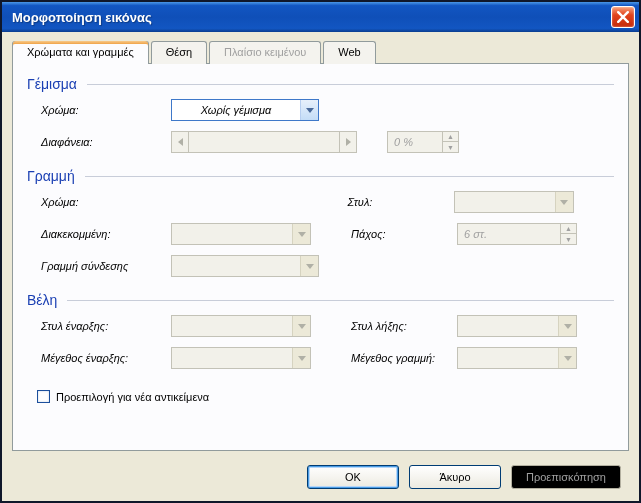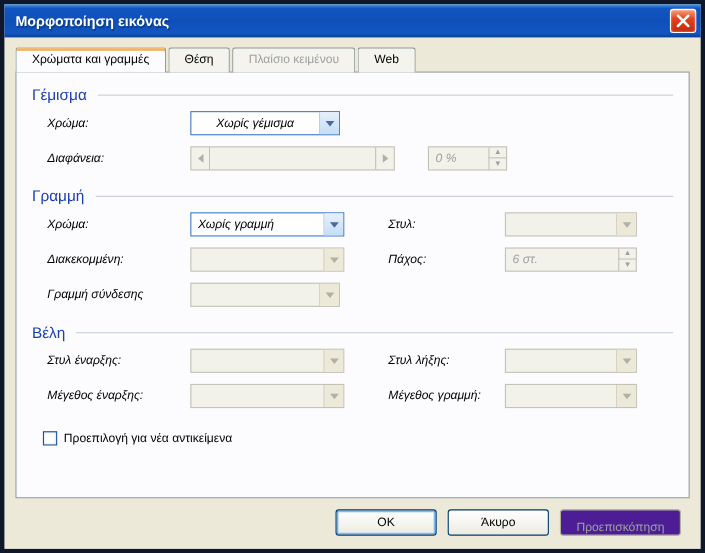--- a/index.html
+++ b/index.html
@@ -8,21 +8,21 @@
     font-family: Tahoma, Arial, sans-serif;
     font-size: 11px;
     background: #ece9d8;
     width: 641px;
     height: 503px;
     overflow: hidden;
   }
   .window {
     width: 641px;
     height: 503px;
-    border: 4px solid #0f172a;
+    border: 2px solid #0f172a;
     background: #ece9d8;
     position: relative;
   }
   .titlebar {
     height: 30px;
     background: linear-gradient(to bottom, #2a7de1 0%, #1a5fc9 8%, #1453b8 45%, #1453b8 55%, #1a5fc9 92%, #2a7de1 100%);
     background: linear-gradient(to bottom, #3f94f4 0%, #0e52c0 10%, #0e52c0 90%, #083a8c 100%);
     background: linear-gradient(to bottom, #4a98e8, #1256c2 12%, #0f4fb8 50%, #1256c2 88%, #0a3d8f);
     color: #fff;
     display: flex;
@@ -109,21 +109,21 @@
     display: flex;
     align-items: center;
     padding: 5px 0 5px 14px;
     font-style: italic;
   }
   .row .lbl {
     width: 130px;
     color: #000;
   }
   .row .ctl {
-    width: 136px;
+    width: 148px;
   }
   .half {
     display: flex;
     flex: 1;
     align-items: center;
   }
   .half .lbl { width: 106px; }
   .half .ctl { width: 120px; }
   .gap-right { margin-right: 40px; }
   .combo {
@@ -183,22 +183,21 @@
     border-radius:3px;
     display:flex;align-items:center;justify-content:center;
     padding:0 14px;
     cursor:default;
   }
   .btn3d.default{
     box-shadow: 0 0 0 1px #4a9de5 inset, 0 0 0 2px #b6d6f8 inset;
   }
   .btn3d.disabled{
     color:#a0a0a0; border-color:#b3b0a0;
-    background:#4c1d95;
-    align-items:flex-end;
+    background:#000000;
   }
   .chev{ width:0;height:0;border-left:4px solid transparent;border-right:4px solid transparent;border-top:5px solid #4a6a9a;}
   .chev.dis{border-top-color:#b0b0a6;}
   .chev-l{border-top:4px solid transparent;border-bottom:4px solid transparent;border-right:5px solid #b0b0a6;border-left:none;}
   .chev-r{border-top:4px solid transparent;border-bottom:4px solid transparent;border-left:5px solid #b0b0a6;border-right:none;}
 </style>
 </head>
 <body>
 
 <div class="window">
@@ -261,28 +260,20 @@
 
       <div class="group">
         <div class="group-title">
           <span>Γραμμή</span>
           <span class="line"></span>
         </div>
 
         <div class="row">
           <div class="half gap-right">
             <span class="lbl" style="width:130px">Χρώμα:</span>
-            <div class="ctl" style="width:140px">
-              <div class="combo highlight">
-                <span class="txt">Χωρίς γραμμή</span>
-                <div class="btn">
-                    <div class="chev"></div>
-                  </div>
-              </div>
-            </div>
           </div>
           <div class="half">
             <span class="lbl">Στυλ:</span>
             <div class="ctl">
               <div class="combo disabled">
                 <span class="txt"></span>
                 <div class="btn">
                     <div class="chev dis"></div>
                   </div>
               </div>

